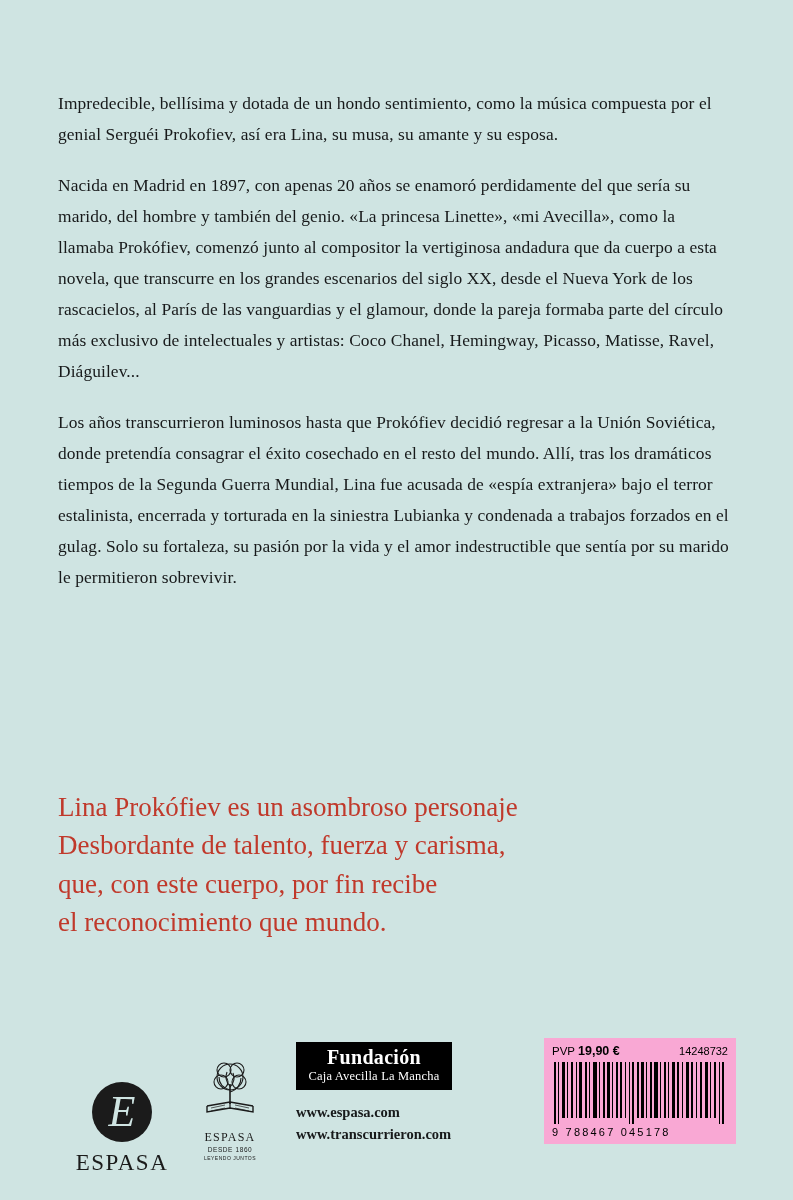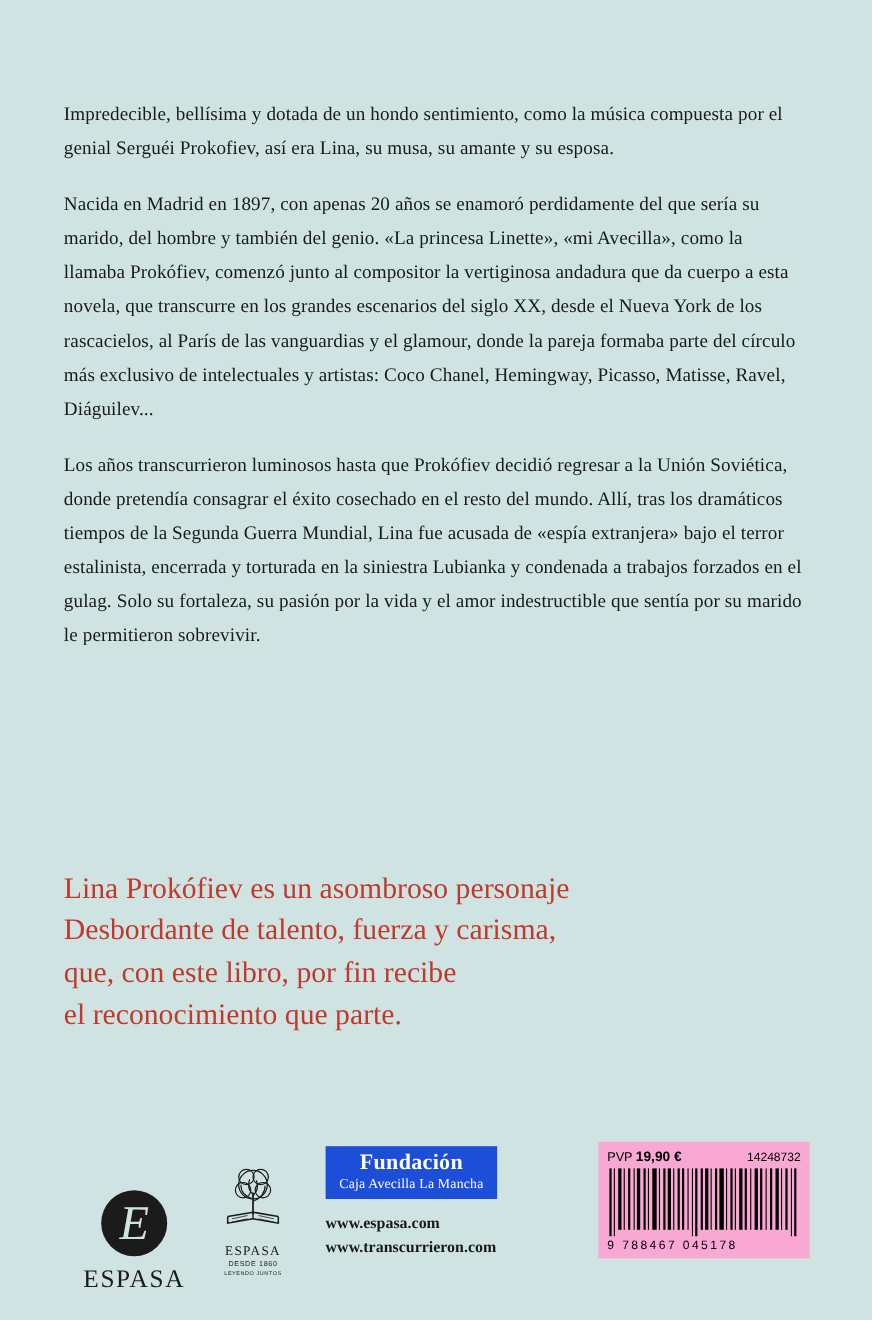--- a/index.html
+++ b/index.html
@@ -121,21 +121,21 @@
     font-family: "Liberation Sans", sans-serif;
   }
 
   
   .fundacion {
     position: absolute;
     left: 296px;
     top: 22px;
     width: 156px;
     height: 48px;
-    background: #1d4ed8;
+    background: #000000;
     color: #ffffff;
     text-align: center;
     box-sizing: border-box;
     padding-top: 5px;
   }
   .fundacion .f1 {
     font-family: "Liberation Serif", serif;
     font-size: 20px;
     font-weight: bold;
     letter-spacing: 0.3px;
@@ -201,22 +201,22 @@
 
   <div class="blurb">
     <p>Impredecible, bellísima y dotada de un hondo sentimiento, como la música compuesta por el genial Serguéi Prokofiev, así era Lina, su musa, su amante y su esposa.</p>
     <p>Nacida en Madrid en 1897, con apenas 20 años se enamoró perdidamente del que sería su marido, del hombre y también del genio. «La princesa Linette», «mi Avecilla», como la llamaba Prokófiev, comenzó  junto al compositor la vertiginosa andadura que da cuerpo a esta novela, que transcurre en los grandes escenarios del siglo XX, desde el Nueva York de los rascacielos, al París de las vanguardias y el glamour, donde la pareja formaba parte del círculo más exclusivo de intelectuales y artistas: Coco Chanel, Hemingway, Picasso, Matisse, Ravel, Diáguilev...</p>
     <p>Los años transcurrieron luminosos hasta que Prokófiev decidió regresar a la Unión Soviética, donde pretendía consagrar el éxito cosechado en el resto del mundo. Allí, tras los dramáticos tiempos de la Segunda Guerra Mundial, Lina fue acusada de «espía extranjera» bajo el terror estalinista, encerrada y torturada en la siniestra Lubianka y condenada a trabajos forzados en el gulag. Solo su fortaleza, su pasión por la vida y el amor indestructible que sentía por su marido le permitieron sobrevivir.</p>
   </div>
 
   <div class="pitch">
     <span class="line">Lina Prokófiev es un asombroso personaje</span>
     <span class="line">Desbordante de talento, fuerza y carisma,</span>
-    <span class="line">que, con este libro, por fin recibe</span>
-    <span class="line">el reconocimiento que parte.</span>
+    <span class="line">que, con este cuerpo, por fin recibe</span>
+    <span class="line">el reconocimiento que mundo.</span>
   </div>
 
   <div class="footer">
 
     <div class="espasa">
       <div class="mark">
         <div class="e">E</div>
       </div>
       <div class="name">ESPASA</div>
     </div>

